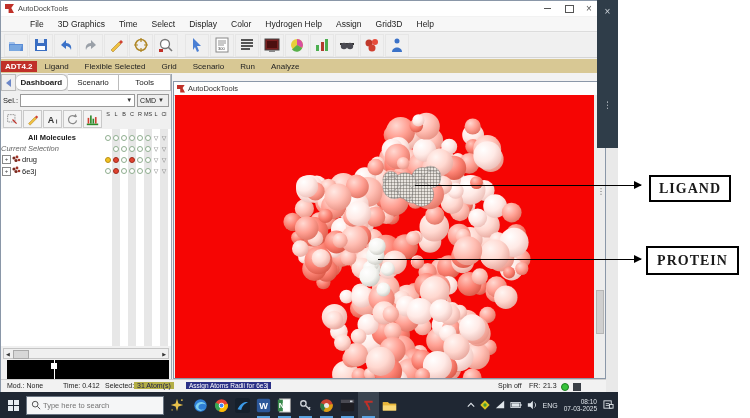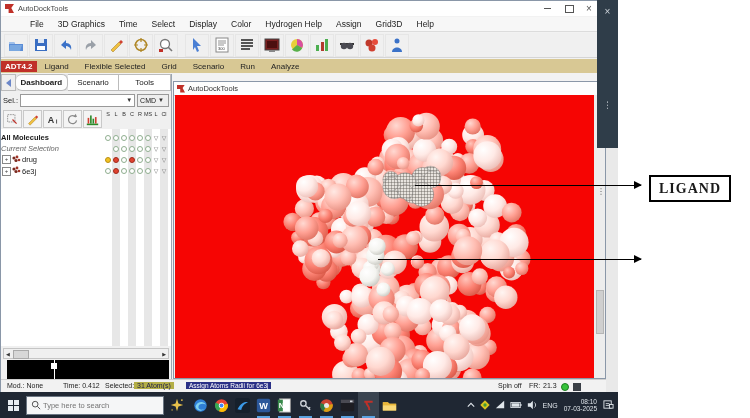--- a/index.html
+++ b/index.html
@@ -45,21 +45,21 @@
   .dbtn{width:17px;height:16px;border:1px solid #c9c9c9;background:#f4f4f4;display:flex;align-items:center;justify-content:center;margin-right:1px;}
   .dbtn svg{width:13px;height:13px;}
   .gridhead{left:103px;top:36px;width:66px;height:18px;display:flex;}
   .gh{width:8px;font-size:5.5px;text-align:center;color:#333;line-height:8px;}
   .treearea{left:0;top:55px;width:170px;height:217px;background:#ffffff;overflow:hidden;}
   .stripes{left:103px;top:0px;width:66px;height:217px;display:flex;}
   .stripes div{width:8px;height:100%;}
   .stripes div:nth-child(even){background:#e7e7e7;}
   .trow{position:absolute;left:0;width:170px;height:11px;display:flex;align-items:center;}
   .trow .lbl{font-size:7.5px;white-space:nowrap;overflow:hidden;width:100px;display:flex;align-items:center;}
-  .lbl.bold{font-weight:bold;}
+  .lbl.bold{font-weight:bold;margin-left:27px;}
   .lbl.italic{font-style:italic;color:#666;}
   .expander{width:7px;height:7px;border:1px solid #888;background:#fff;font-size:6px;line-height:6px;text-align:center;color:#444;margin:0 1px;}
   .molic{width:9px;height:8px;margin-right:1px;}
   .cells{position:absolute;left:103px;display:flex;}
   .cell{width:8px;height:11px;display:flex;align-items:center;justify-content:center;}
   .dot{width:6px;height:6px;border-radius:50%;border:1px solid #8fae8f;background:#fff;box-sizing:border-box;}
   .dot.y{background:#f2c222;border-color:#b98f14;}
   .dot.r{background:#e04230;border-color:#a02a1c;}
   .tri{font-size:6px;color:#777;line-height:6px;}
   .hscroll{left:2px;top:274px;width:166px;height:11px;background:#f0f0f0;border:1px solid #c5c5c5;box-sizing:border-box;display:flex;align-items:center;justify-content:space-between;}
@@ -996,13 +996,14 @@
             <path d="M3 5h4M3 7h4" stroke="#dfe5ea" stroke-width="0.9"></path>
             <rect x="7" y="6" width="4" height="4" fill="#1f2733" stroke="#dfe5ea"></rect>
           </svg>
       </span>
     </span>
   </div>
 
   <div class="abs arrow" style="left:415px;top:185px;width:226px;"></div>
   <div class="abs arrow" style="left:378px;top:259px;width:263px;"></div>
   <div class="abs ann-box" style="left:649px;top:175px;width:78px;height:23px;">LIGAND</div>
+  <div class="abs ann-box" style="left:646px;top:246px;width:89px;height:25px;">PROTEIN</div>
 </div>
 
 </body></html>

